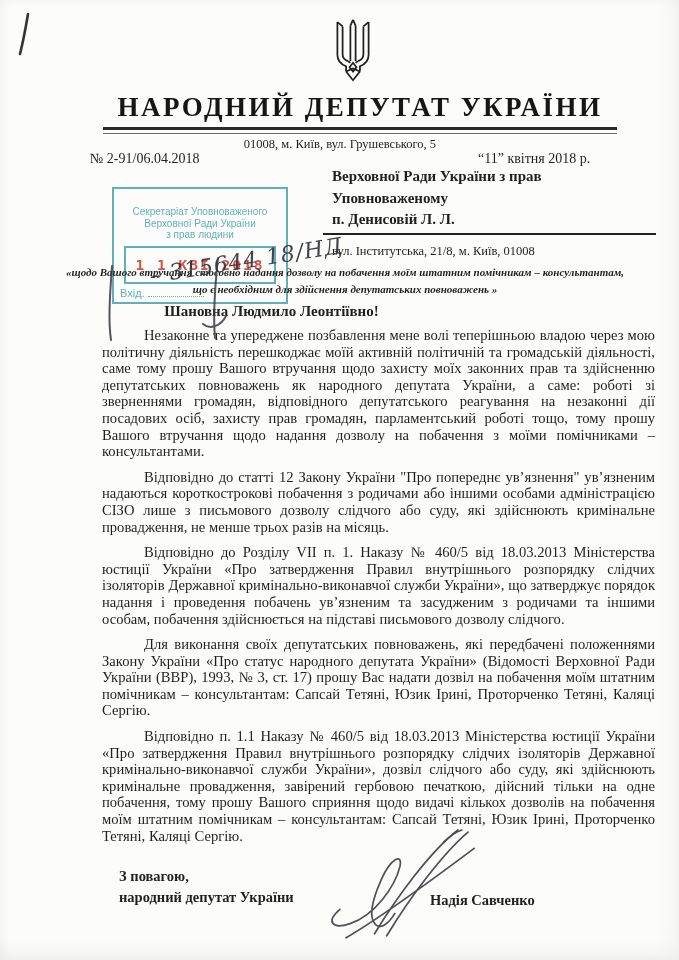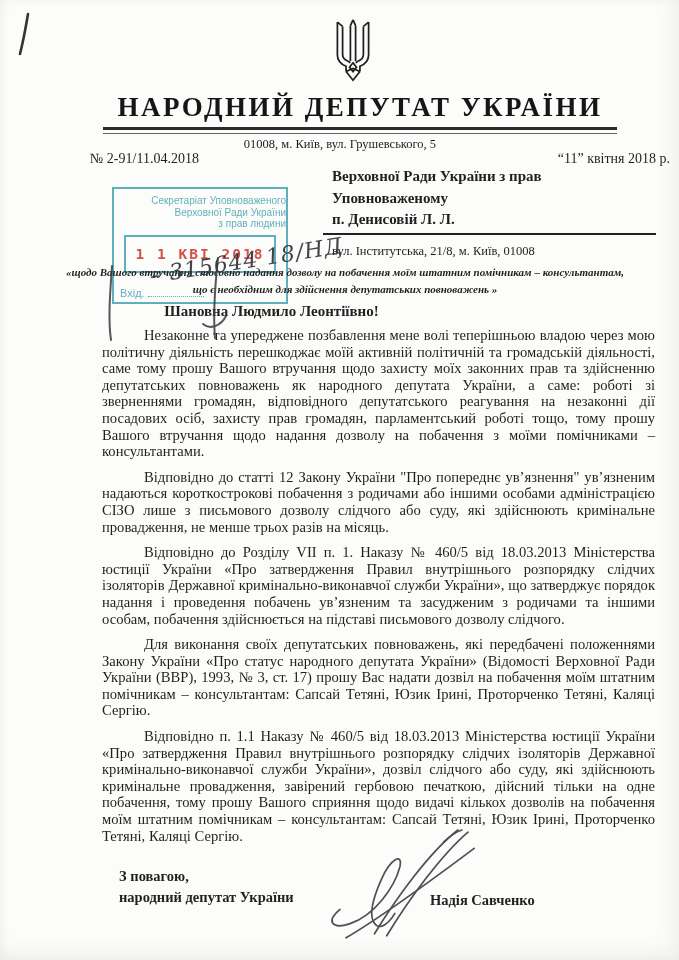--- a/index.html
+++ b/index.html
@@ -24,34 +24,34 @@
   .lh-title{
     left:100px;top:92px;width:520px;
     text-align:center;
     font-size:27px;font-weight:bold;letter-spacing:2.5px;
     white-space:nowrap;color:#161616;
   }
   .lh-rule{left:103px;top:127px;width:514px;height:3px;
     border-top:3px solid #2b2b2b;border-bottom:1px solid #666;}
   .lh-address{left:120px;top:137px;width:440px;text-align:center;font-size:12.5px;}
   .lh-ref{left:90px;top:151px;font-size:14px;}
-  .lh-date{left:478px;top:151px;width:192px;text-align:right;font-size:14px;}
+  .lh-date{left:478px;top:151px;width:192px;font-size:14px;}
   
   .recipient{left:332px;top:166px;width:330px;font-weight:bold;font-size:15px;line-height:21.5px;}
   .recipient-underline{left:323px;top:233px;width:333px;height:2px;background:#222;}
   .recipient-address{left:332px;top:244px;font-size:12.5px;font-weight:normal;}
   
   .stamp{
     left:112px;top:187px;width:172px;height:113px;
     border:2px solid var(--stamp-teal);
     opacity:0.88;color:var(--stamp-teal);
     font-family:"Liberation Sans","DejaVu Sans",sans-serif;
     z-index:1;
   }
-  .stamp-org{margin-top:6px;text-align:right;font-size:10px;line-height:11.5px;}
+  .stamp-org{margin-top:17px;text-align:center;font-size:10px;line-height:11.5px;}
   .stamp-datebox{
     margin:5px auto 16px auto;width:148px;height:34px;
     border:2px solid var(--stamp-teal);
     display:flex;align-items:center;justify-content:center;
   }
   .stamp-date{
     color:var(--stamp-red);
     font-family:"DejaVu Sans Mono","Liberation Mono",monospace;
     font-weight:bold;font-size:14.5px;letter-spacing:2px;white-space:nowrap;
   }
@@ -110,21 +110,21 @@
       <path d="M48,96 L54,100 M72,96 L66,100"></path>
       <path d="M60,100 L68,110 L60,120 L52,110 Z"></path>
       <path d="M44,120 L60,113 L76,120"></path>
       <path d="M44,120 L60,140 L76,120"></path>
     </g>
   </svg>
 
   <div class="abs lh-title">НАРОДНИЙ ДЕПУТАТ УКРАЇНИ</div>
   <div class="abs lh-rule"></div>
   <div class="abs lh-address">01008, м. Київ, вул. Грушевського, 5</div>
-  <div class="abs lh-ref">№ 2-91/11.04.2018</div>
+  <div class="abs lh-ref">№ 2-91/06.04.2018</div>
   <div class="abs lh-date">“11”  квітня 2018 р.</div>
 
   <div class="abs recipient">
     <div>Верховної Ради України з прав</div>
     <div>Уповноваженому</div>
     <div>п.  Денисовій Л. Л.</div>
   </div>
   <div class="abs recipient-underline"></div>
   <div class="abs recipient-address">вул. Інститутська, 21/8, м. Київ, 01008</div>
 

